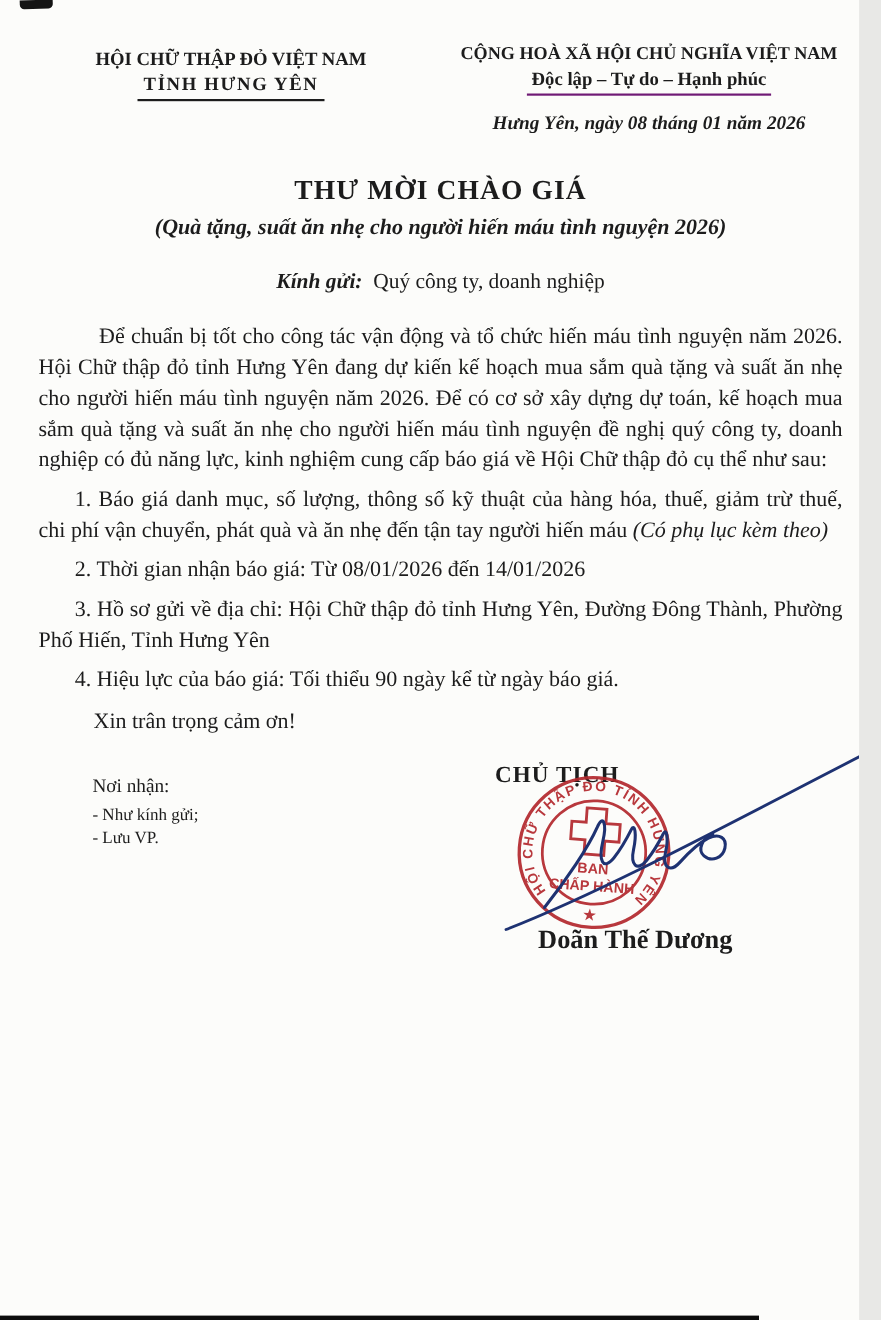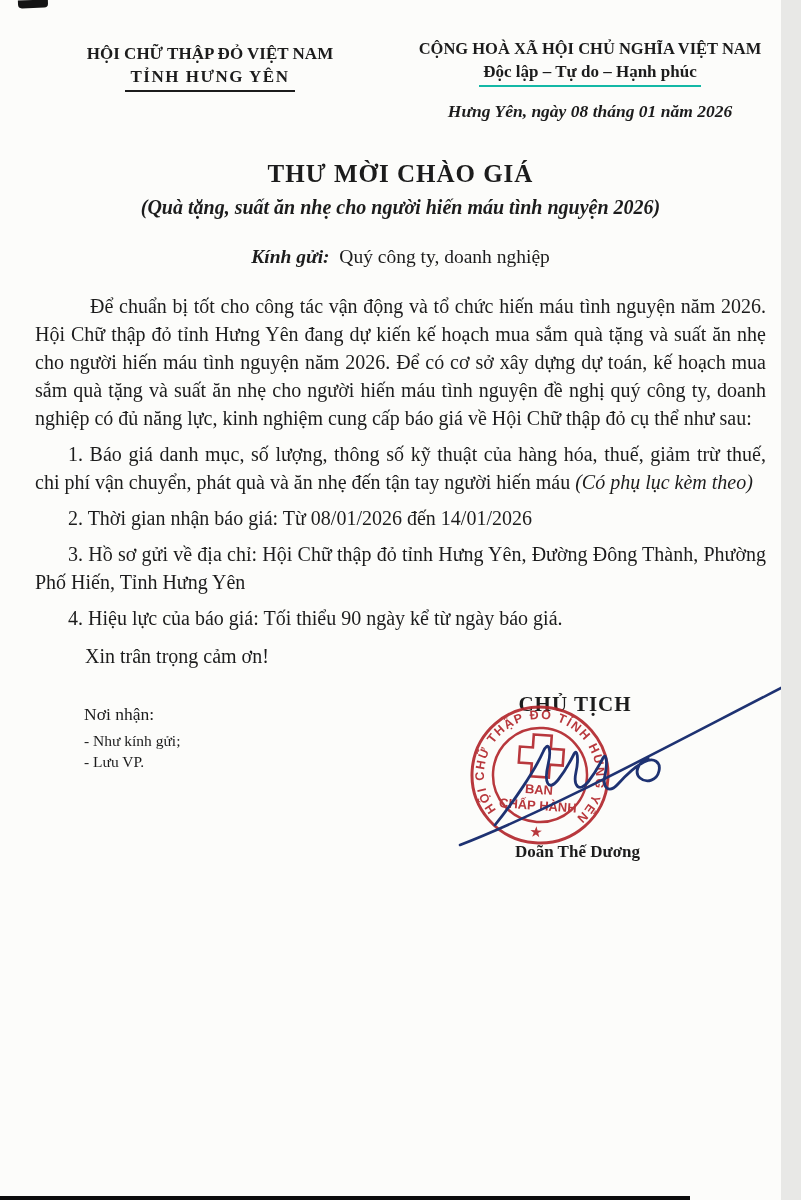--- a/index.html
+++ b/index.html
@@ -29,21 +29,21 @@
   .org-block .org2{
     display:inline-block;letter-spacing:1.5px;
     border-bottom:2px solid #1c1c1c;padding:0 6px 2px 6px;text-align:right;
   }
   .nat-block{
     position:absolute;left:388px;top:38px;width:404px;text-align:center;
     font-weight:bold;font-size:16.5px;line-height:22px;
   }
   .nat-block .nat2{
     display:inline-block;font-size:17px;
-    border-bottom:2px solid #14b8a6;padding:0 4px 2px 4px;margin-top:1px;
+    border-bottom:2px solid #701a75;padding:0 4px 2px 4px;margin-top:1px;
   }
   .dateline{
     position:absolute;left:388px;top:101px;width:404px;text-align:center;
     font-weight:bold;font-style:italic;font-size:17.5px;
   }
   
   .doc-title{
     position:absolute;left:0;top:160px;width:801px;text-align:center;
     font-weight:bold;font-size:25px;letter-spacing:1px;
   }
@@ -65,33 +65,33 @@
   .body-text .intro{text-indent:55px;}
   .body-text .item{text-indent:33px;margin-top:8px;}
   .body-text .item .note{font-style:italic;}
   .body-text .closing{text-indent:50px;margin-top:10px;text-align:left;}
   
   .recipients{position:absolute;left:84px;top:704px;}
   .recipients .rec-label{font-weight:normal;font-size:17.5px;margin-bottom:5px;}
   .recipients .rec-line{font-size:15.5px;line-height:21px;}
   
   .sig-title{
-    position:absolute;left:450px;top:692px;width:250px;text-align:center;
+    position:absolute;left:450px;top:692px;width:250px;text-align:left;
     font-weight:bold;font-size:21px;letter-spacing:1px;
   }
   .stamp{
     position:absolute;left:465px;top:700px;width:150px;height:150px;
     transform:rotate(4deg);opacity:0.92;
   }
   .signature-svg{
     position:absolute;left:440px;top:660px;width:360px;height:200px;
   }
   .sig-name{
     position:absolute;left:460px;top:842px;width:235px;text-align:center;
-    font-weight:bold;font-size:17px;
+    font-weight:bold;font-size:24px;
   }
 </style>
 </head>
 <body>
 
 <div class="page">
 
   <div class="artifact-top"></div>
 
   <div class="org-block">

